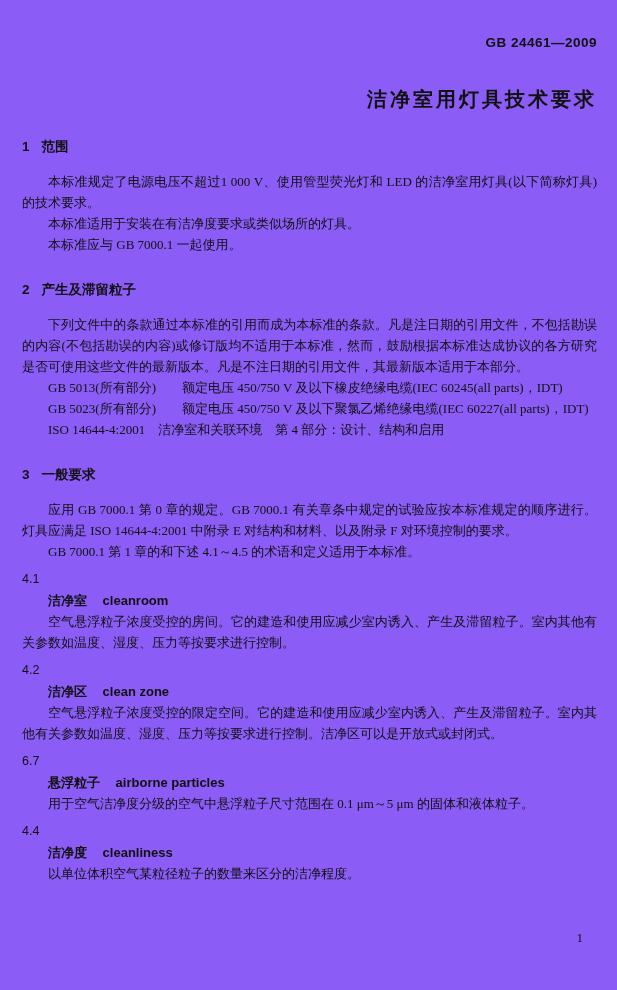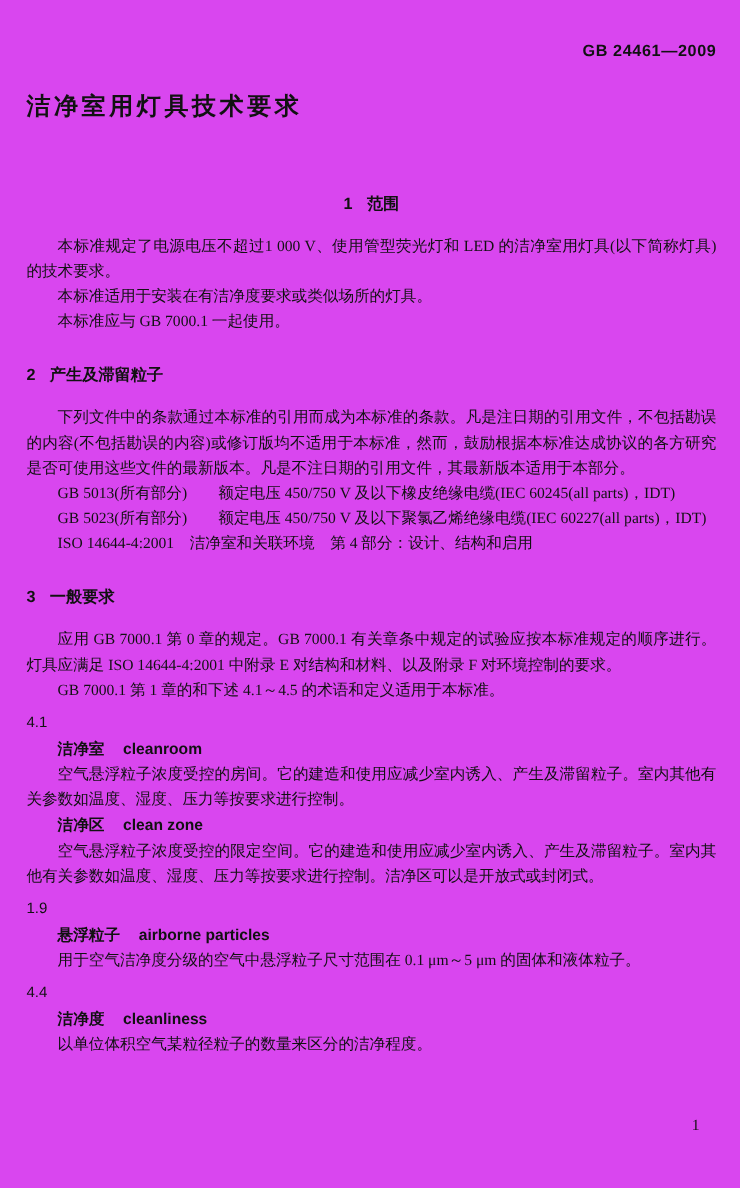--- a/index.html
+++ b/index.html
@@ -4,54 +4,54 @@
 <style>
   html, body {
     margin: 0;
     padding: 0;
     background: #ffffff;
   }
   .page {
     position: relative;
     width: 617px;
     height: 990px;
-    background: #d946ef;
+    background: #8b5cf6;
     color: #111111;
     font-family: "Liberation Serif", "DejaVu Serif", serif;
     font-size: 13px;
     line-height: 21px;
     box-sizing: border-box;
     padding: 30px 20px 0 22px;
     overflow: hidden;
   }
   .doc-number {
     text-align: right;
     font-family: "Liberation Sans", "DejaVu Sans", sans-serif;
     font-weight: bold;
     font-size: 13.5px;
     letter-spacing: 0.5px;
     padding-top: 2px;
   }
   .doc-title {
-    text-align: left;
+    text-align: right;
     font-family: "Liberation Sans", "DejaVu Sans", sans-serif;
     font-weight: bold;
     font-size: 20px;
     letter-spacing: 3px;
-    margin-top: 26px;
+    margin-top: 36px;
   }
   .section-heading {
     font-family: "Liberation Sans", "DejaVu Sans", sans-serif;
     font-weight: bold;
     font-size: 13.5px;
     margin-top: 24px;
     margin-bottom: 14px;
   }
   .section-heading .sec-num { margin-right: 12px; }
-  .s1-heading { margin-top: 59px; text-align: center; }
+  .s1-heading { margin-top: 26px; }
   .para {
     text-indent: 2em;
     margin: 0;
     text-align: justify;
   }
   .ref-item {
     padding-left: 2em;
     margin: 0;
   }
   .clause-num {
@@ -115,28 +115,29 @@
 
   <div>
     <div class="clause-num">4.1</div>
     <div class="term-line">
       <span>洁净室</span><span class="term-en">cleanroom</span>
     </div>
     <p class="term-def">空气悬浮粒子浓度受控的房间。它的建造和使用应减少室内诱入、产生及滞留粒子。室内其他有关参数如温度、湿度、压力等按要求进行控制。</p>
   </div>
 
   <div>
+    <div class="clause-num">4.2</div>
     <div class="term-line">
       <span>洁净区</span><span class="term-en">clean zone</span>
     </div>
     <p class="term-def">空气悬浮粒子浓度受控的限定空间。它的建造和使用应减少室内诱入、产生及滞留粒子。室内其他有关参数如温度、湿度、压力等按要求进行控制。洁净区可以是开放式或封闭式。</p>
   </div>
 
   <div>
-    <div class="clause-num">1.9</div>
+    <div class="clause-num">6.7</div>
     <div class="term-line">
       <span>悬浮粒子</span><span class="term-en">airborne particles</span>
     </div>
     <p class="term-def">用于空气洁净度分级的空气中悬浮粒子尺寸范围在 0.1 μm～5 μm 的固体和液体粒子。</p>
   </div>
 
   <div>
     <div class="clause-num">4.4</div>
     <div class="term-line">
       <span>洁净度</span><span class="term-en">cleanliness</span>

